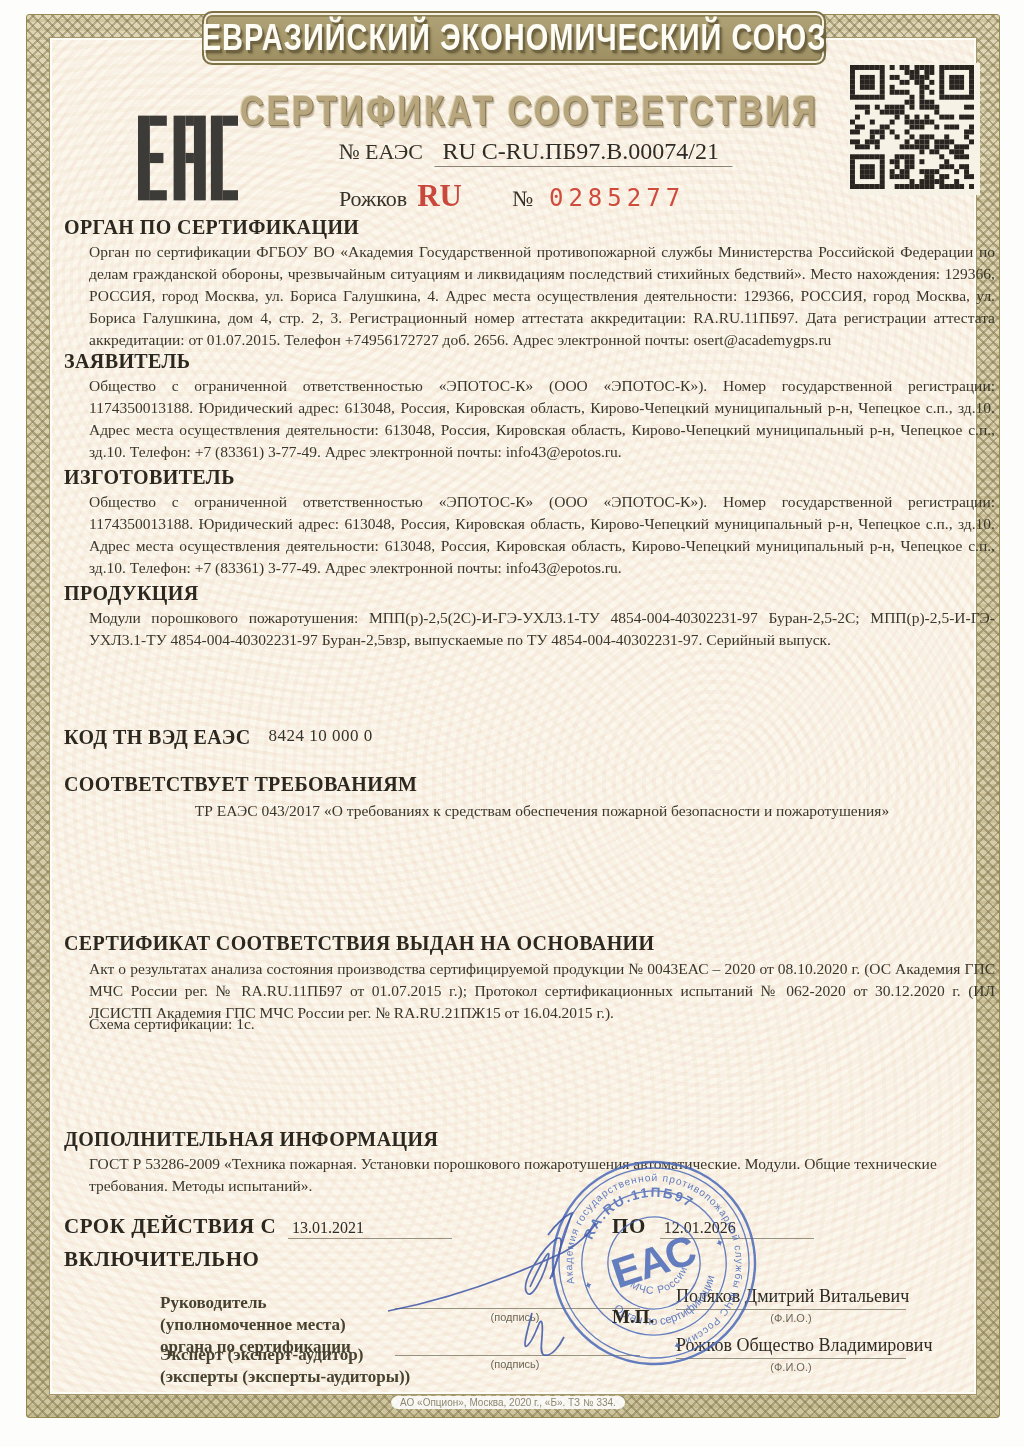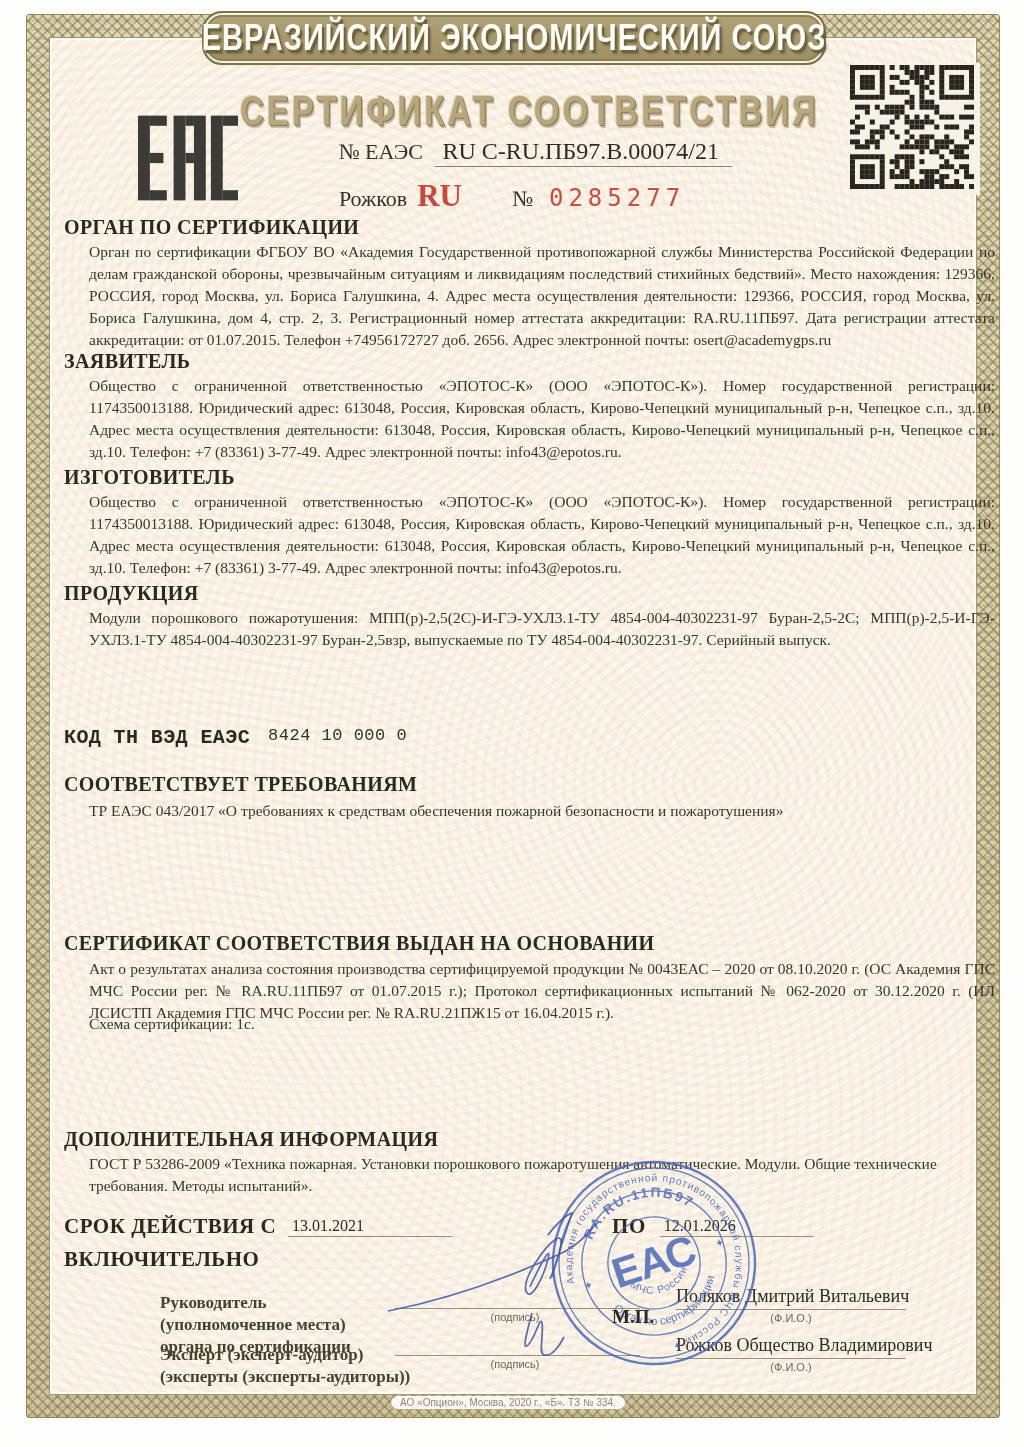--- a/index.html
+++ b/index.html
@@ -27,21 +27,21 @@
       repeating-radial-gradient(circle at 15% 80%, rgba(190,160,80,.05) 0 4px, rgba(0,0,0,0) 4px 11px);
     box-shadow:0 0 0 2px #fdfcf6, 0 0 0 3px #a3966a;
   }
 
   .abs{position:absolute;}
 
   
   .banner{
     left:202px;top:11px;width:620px;height:50px;
     background:linear-gradient(#b0a377,#9d8f62);
-    border:2px solid #7e7247;border-radius:20px;
+    border:2px solid #7e7247;border-radius:10px;
     box-shadow:inset 0 0 0 2px #f6f2e2, inset 0 0 0 4px #8d8054;
     display:flex;align-items:center;justify-content:center;z-index:5;
   }
   .banner span{
     font-family:"Liberation Sans",sans-serif;font-weight:bold;font-size:29px;letter-spacing:1px;
     color:#fdfcf5;transform:scaleY(1.25);white-space:nowrap;
     text-shadow:2px 2px 0 #6e6240, 3px 3px 2px rgba(80,70,40,.45);
   }
 
   
@@ -60,25 +60,25 @@
   .series-ru{color:#c9473b;font-weight:bold;font-size:31px;margin-right:40px;}
   .serial-red{color:#cf4b3c;font-family:"DejaVu Sans Mono",monospace;font-size:24px;letter-spacing:5px;margin-left:6px;}
 
   .qr{left:848px;top:63px;width:128px;height:128px;z-index:3;background:#f6f2e6;padding:2px;}
 
   
   .sec-head{font-weight:bold;font-size:20px;letter-spacing:.4px;color:#2c2820;white-space:nowrap;z-index:2;}
   .sec-body{font-size:15.5px;line-height:1.42;color:#3a362b;text-align:justify;z-index:2;}
   .w-main{width:906px;margin-left:25px;}
 
-  .tnved-row{left:64px;top:726px;display:flex;align-items:flex-start;gap:18px;z-index:2;font-family:Liberation Mono, monospace;}
+  .tnved-row{left:64px;top:726px;display:flex;align-items:flex-start;gap:18px;z-index:2;}
   .tnved-code{font-size:17px;color:#36322a;padding-top:0px;letter-spacing:.5px;}
 
   .validity{left:64px;top:1214px;z-index:2;width:906px;}
-  .validity .row{display:flex;align-items:center;}
+  .validity .row{display:flex;align-items:flex-end;}
   .v-label{font-weight:bold;font-size:21px;letter-spacing:.5px;color:#2c2820;}
   .v-date{font-size:16px;color:#2e2a24;border-bottom:1px solid #97917f;padding:0 10px 1px 4px;}
   .v-date.from{margin-left:12px;width:150px;}
   .v-date.to{margin-left:14px;width:140px;}
   .v-po{margin-left:160px;}
   .v-incl{margin-top:8px;}
 
   .sig-label{font-weight:bold;font-size:17px;color:#47412f;line-height:1.3;z-index:2;}
   .sig-line{border-bottom:1px solid #97917f;z-index:2;}
   .sig-caption{font-family:"Liberation Sans",sans-serif;font-size:11px;color:#6e685a;text-align:center;z-index:2;}
@@ -460,21 +460,21 @@
 
   <div class="abs sec-head" style="left:64px;top:582px;">ПРОДУКЦИЯ</div>
   <div class="abs sec-body w-main" style="left:64px;top:607px;">Модули порошкового пожаротушения: МПП(р)-2,5(2С)-И-ГЭ-УХЛ3.1-ТУ 4854-004-40302231-97 Буран-2,5-2С; МПП(р)-2,5-И-ГЭ-УХЛ3.1-ТУ 4854-004-40302231-97 Буран-2,5взр, выпускаемые по ТУ 4854-004-40302231-97. Серийный выпуск.</div>
 
   <div class="abs tnved-row">
     <span class="sec-head" style="position:static;">КОД ТН ВЭД ЕАЭС</span>
     <span class="tnved-code">8424 10 000 0</span>
   </div>
 
   <div class="abs sec-head" style="left:64px;top:773px;">СООТВЕТСТВУЕТ ТРЕБОВАНИЯМ</div>
-  <div class="abs sec-body w-main" style="left:64px;top:800px;text-align:left;">ТР ЕАЭС 043/2017 «О требованиях к средствам обеспечения пожарной безопасности и пожаротушения»</div>
+  <div class="abs sec-body w-main" style="left:64px;top:800px;text-align:center;">ТР ЕАЭС 043/2017 «О требованиях к средствам обеспечения пожарной безопасности и пожаротушения»</div>
 
   <div class="abs sec-head" style="left:64px;top:932px;">СЕРТИФИКАТ СООТВЕТСТВИЯ  ВЫДАН НА ОСНОВАНИИ</div>
   <div class="abs sec-body w-main" style="left:64px;top:958px;">Акт о результатах анализа состояния производства сертифицируемой продукции № 0043ЕАС – 2020 от 08.10.2020 г. (ОС Академия ГПС МЧС России рег. № RA.RU.11ПБ97 от 01.07.2015 г.); Протокол сертификационных испытаний № 062-2020 от 30.12.2020 г. (ИЛ ЛСИСТП Академия ГПС МЧС России рег. № RA.RU.21ПЖ15 от 16.04.2015 г.).</div>
   <div class="abs sec-body w-main" style="left:64px;top:1013px;text-align:left;">Схема сертификации: 1с.</div>
 
   <div class="abs sec-head" style="left:64px;top:1128px;">ДОПОЛНИТЕЛЬНАЯ ИНФОРМАЦИЯ</div>
   <div class="abs sec-body w-main" style="left:64px;top:1153px;text-align:left;">ГОСТ Р 53286-2009 «Техника пожарная. Установки порошкового пожаротушения автоматические. Модули. Общие технические требования. Методы испытаний».</div>
 
   <div class="abs validity">
     <div class="row">

